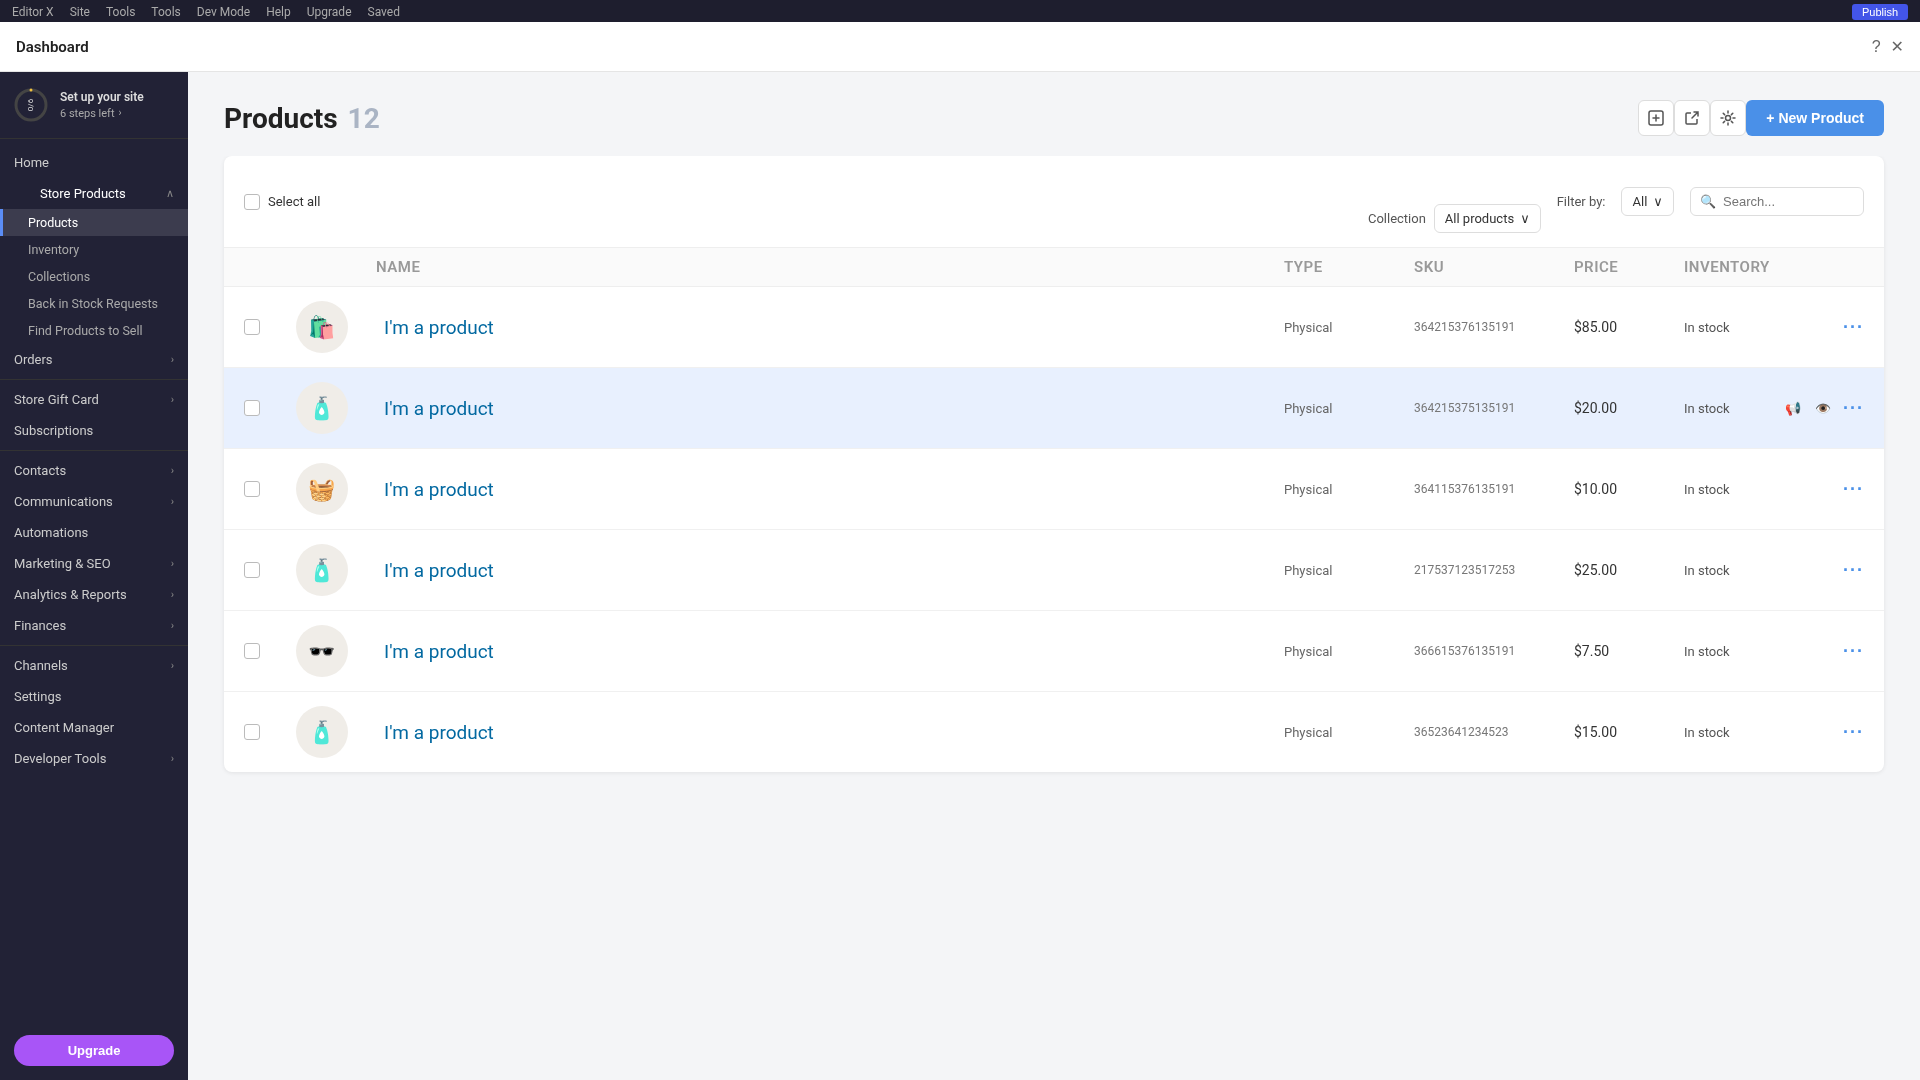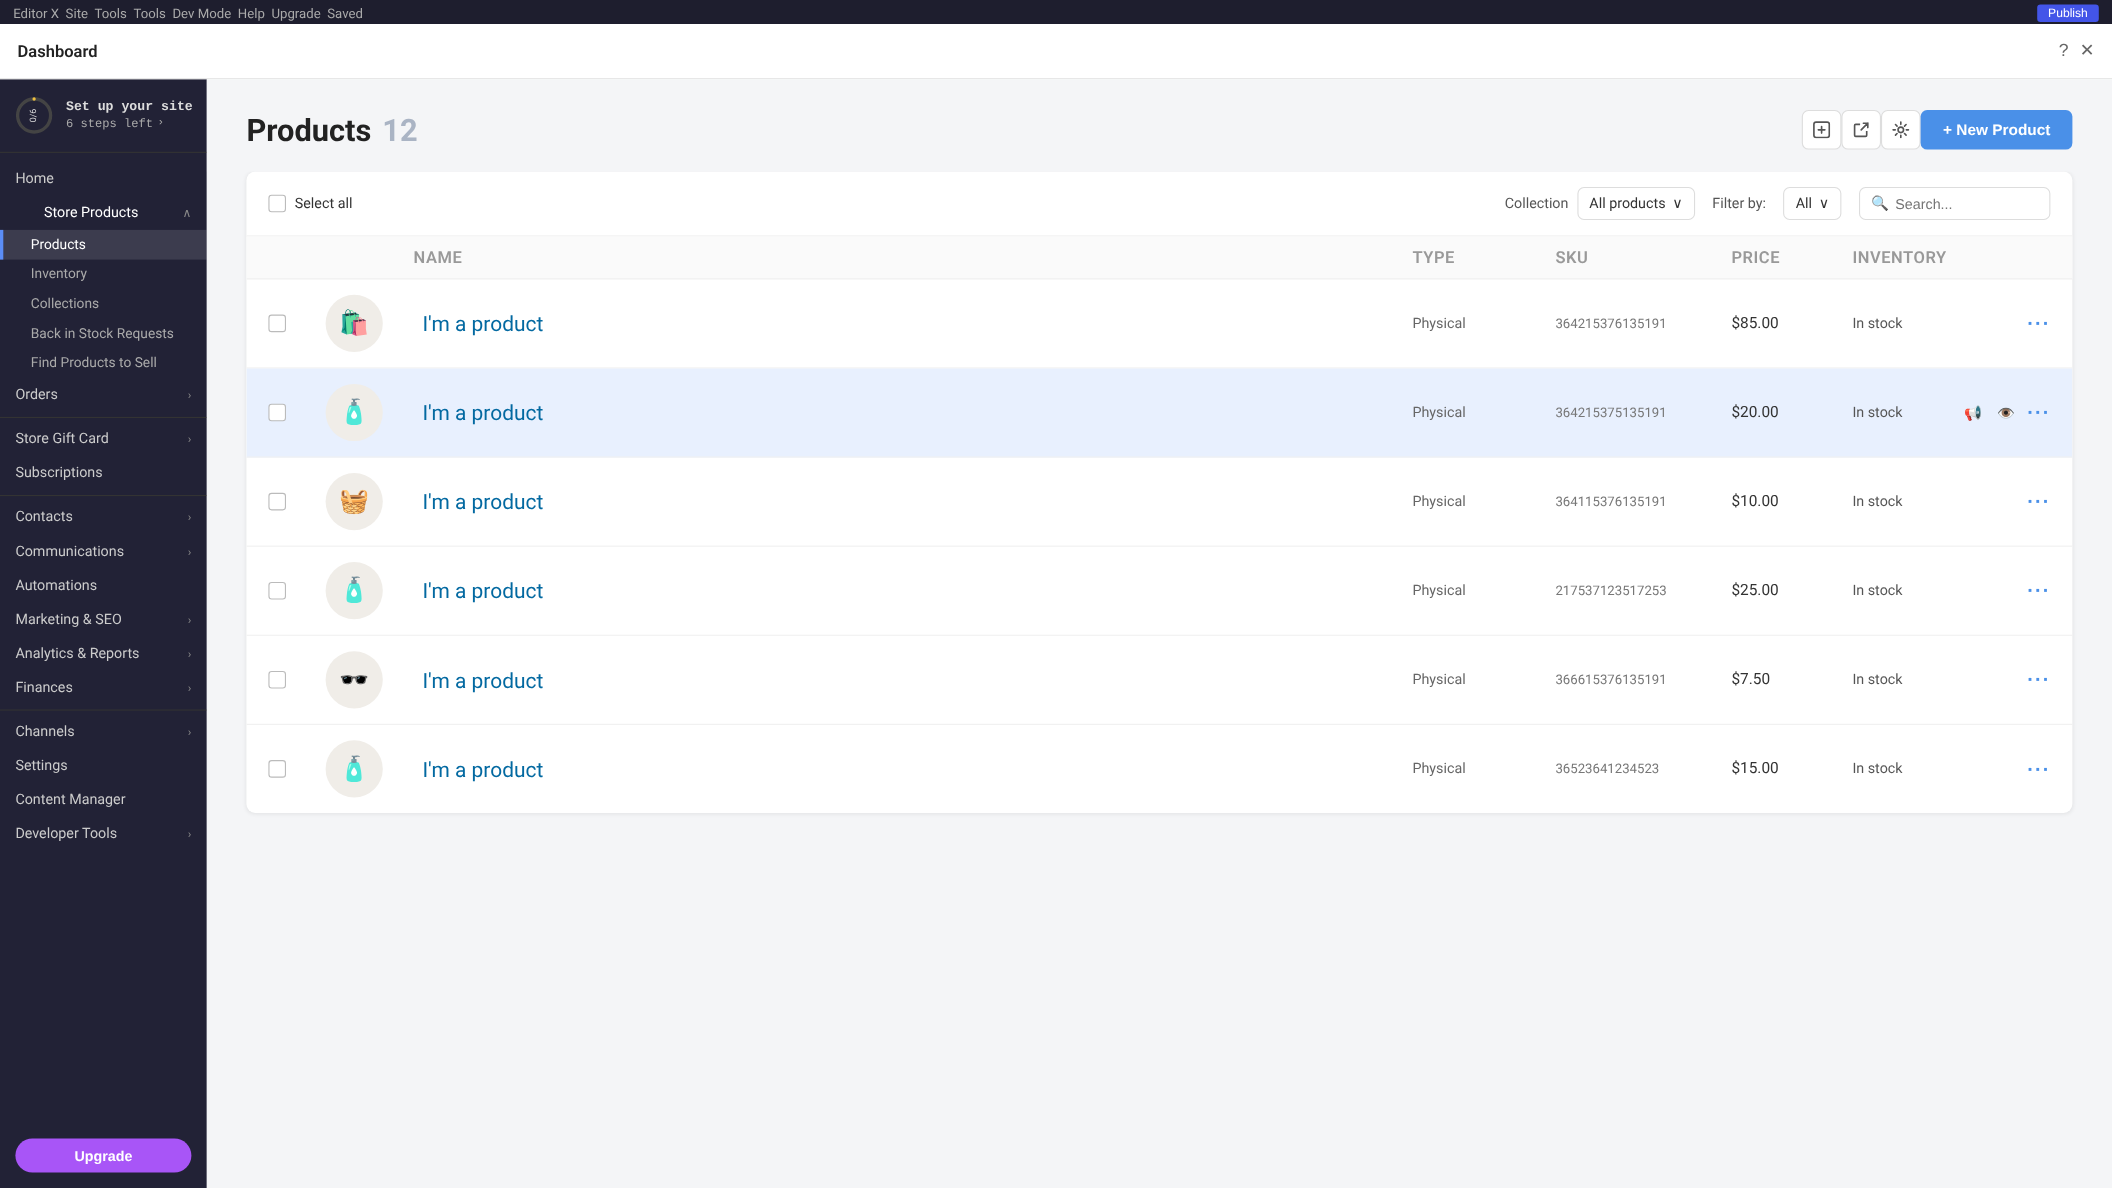--- a/index.html
+++ b/index.html
@@ -5,21 +5,21 @@
     * { box-sizing: border-box; margin: 0; padding: 0; }
     body { font-family: -apple-system, BlinkMacSystemFont, 'Segoe UI', Roboto, sans-serif; background: #1a1a2e; overflow: hidden; }
 
     
     .top-bar {
       height: 24px;
       background: #1e1e2e;
       display: flex;
       align-items: center;
       padding: 0 12px;
-      gap: 6px;
+      gap: 16px;
     }
     .top-bar span {
       color: #aaa;
       font-size: 12px;
     }
     .top-bar .publish-btn {
       margin-left: auto;
       background: #4355e8;
       color: white;
       border: none;
@@ -95,21 +95,21 @@
       display: flex;
       align-items: center;
       gap: 10px;
       border-bottom: 1px solid #333;
     }
     .progress-ring {
       width: 38px;
       height: 38px;
       flex-shrink: 0;
     }
-    .setup-text { font-size: 12px; color: #ccc; line-height: 1.4; font-family: Liberation Mono, monospace; }
+    .setup-text { font-size: 12px; color: #ccc; line-height: 1.4; }
     .setup-text .steps { font-size: 11px; color: #aaa; display: flex; align-items: center; gap: 4px; }
     .setup-text .steps .chevron { font-size: 10px; }
 
     
     .nav-section { padding: 8px 0; }
     .nav-item {
       display: flex;
       align-items: center;
       justify-content: space-between;
       padding: 8px 14px;
@@ -227,21 +227,21 @@
     .checkbox {
       width: 16px;
       height: 16px;
       border: 1.5px solid #bbb;
       border-radius: 3px;
       cursor: pointer;
       background: white;
     }
     .select-all-label { font-size: 13px; color: #333; cursor: pointer; }
     .toolbar-divider { flex: 1; }
-    .collection-filter { display: flex; align-items: center; gap: 8px; font-size: 13px; color: #555; }
+    .collection-filter { display: flex; align-items: center; gap: 8px; font-size: 13px; color: #555; margin-top: 34px; }
     .filter-dropdown {
       display: flex;
       align-items: center;
       gap: 6px;
       border: 1px solid #ddd;
       border-radius: 6px;
       padding: 6px 10px;
       font-size: 13px;
       cursor: pointer;
       background: white;

